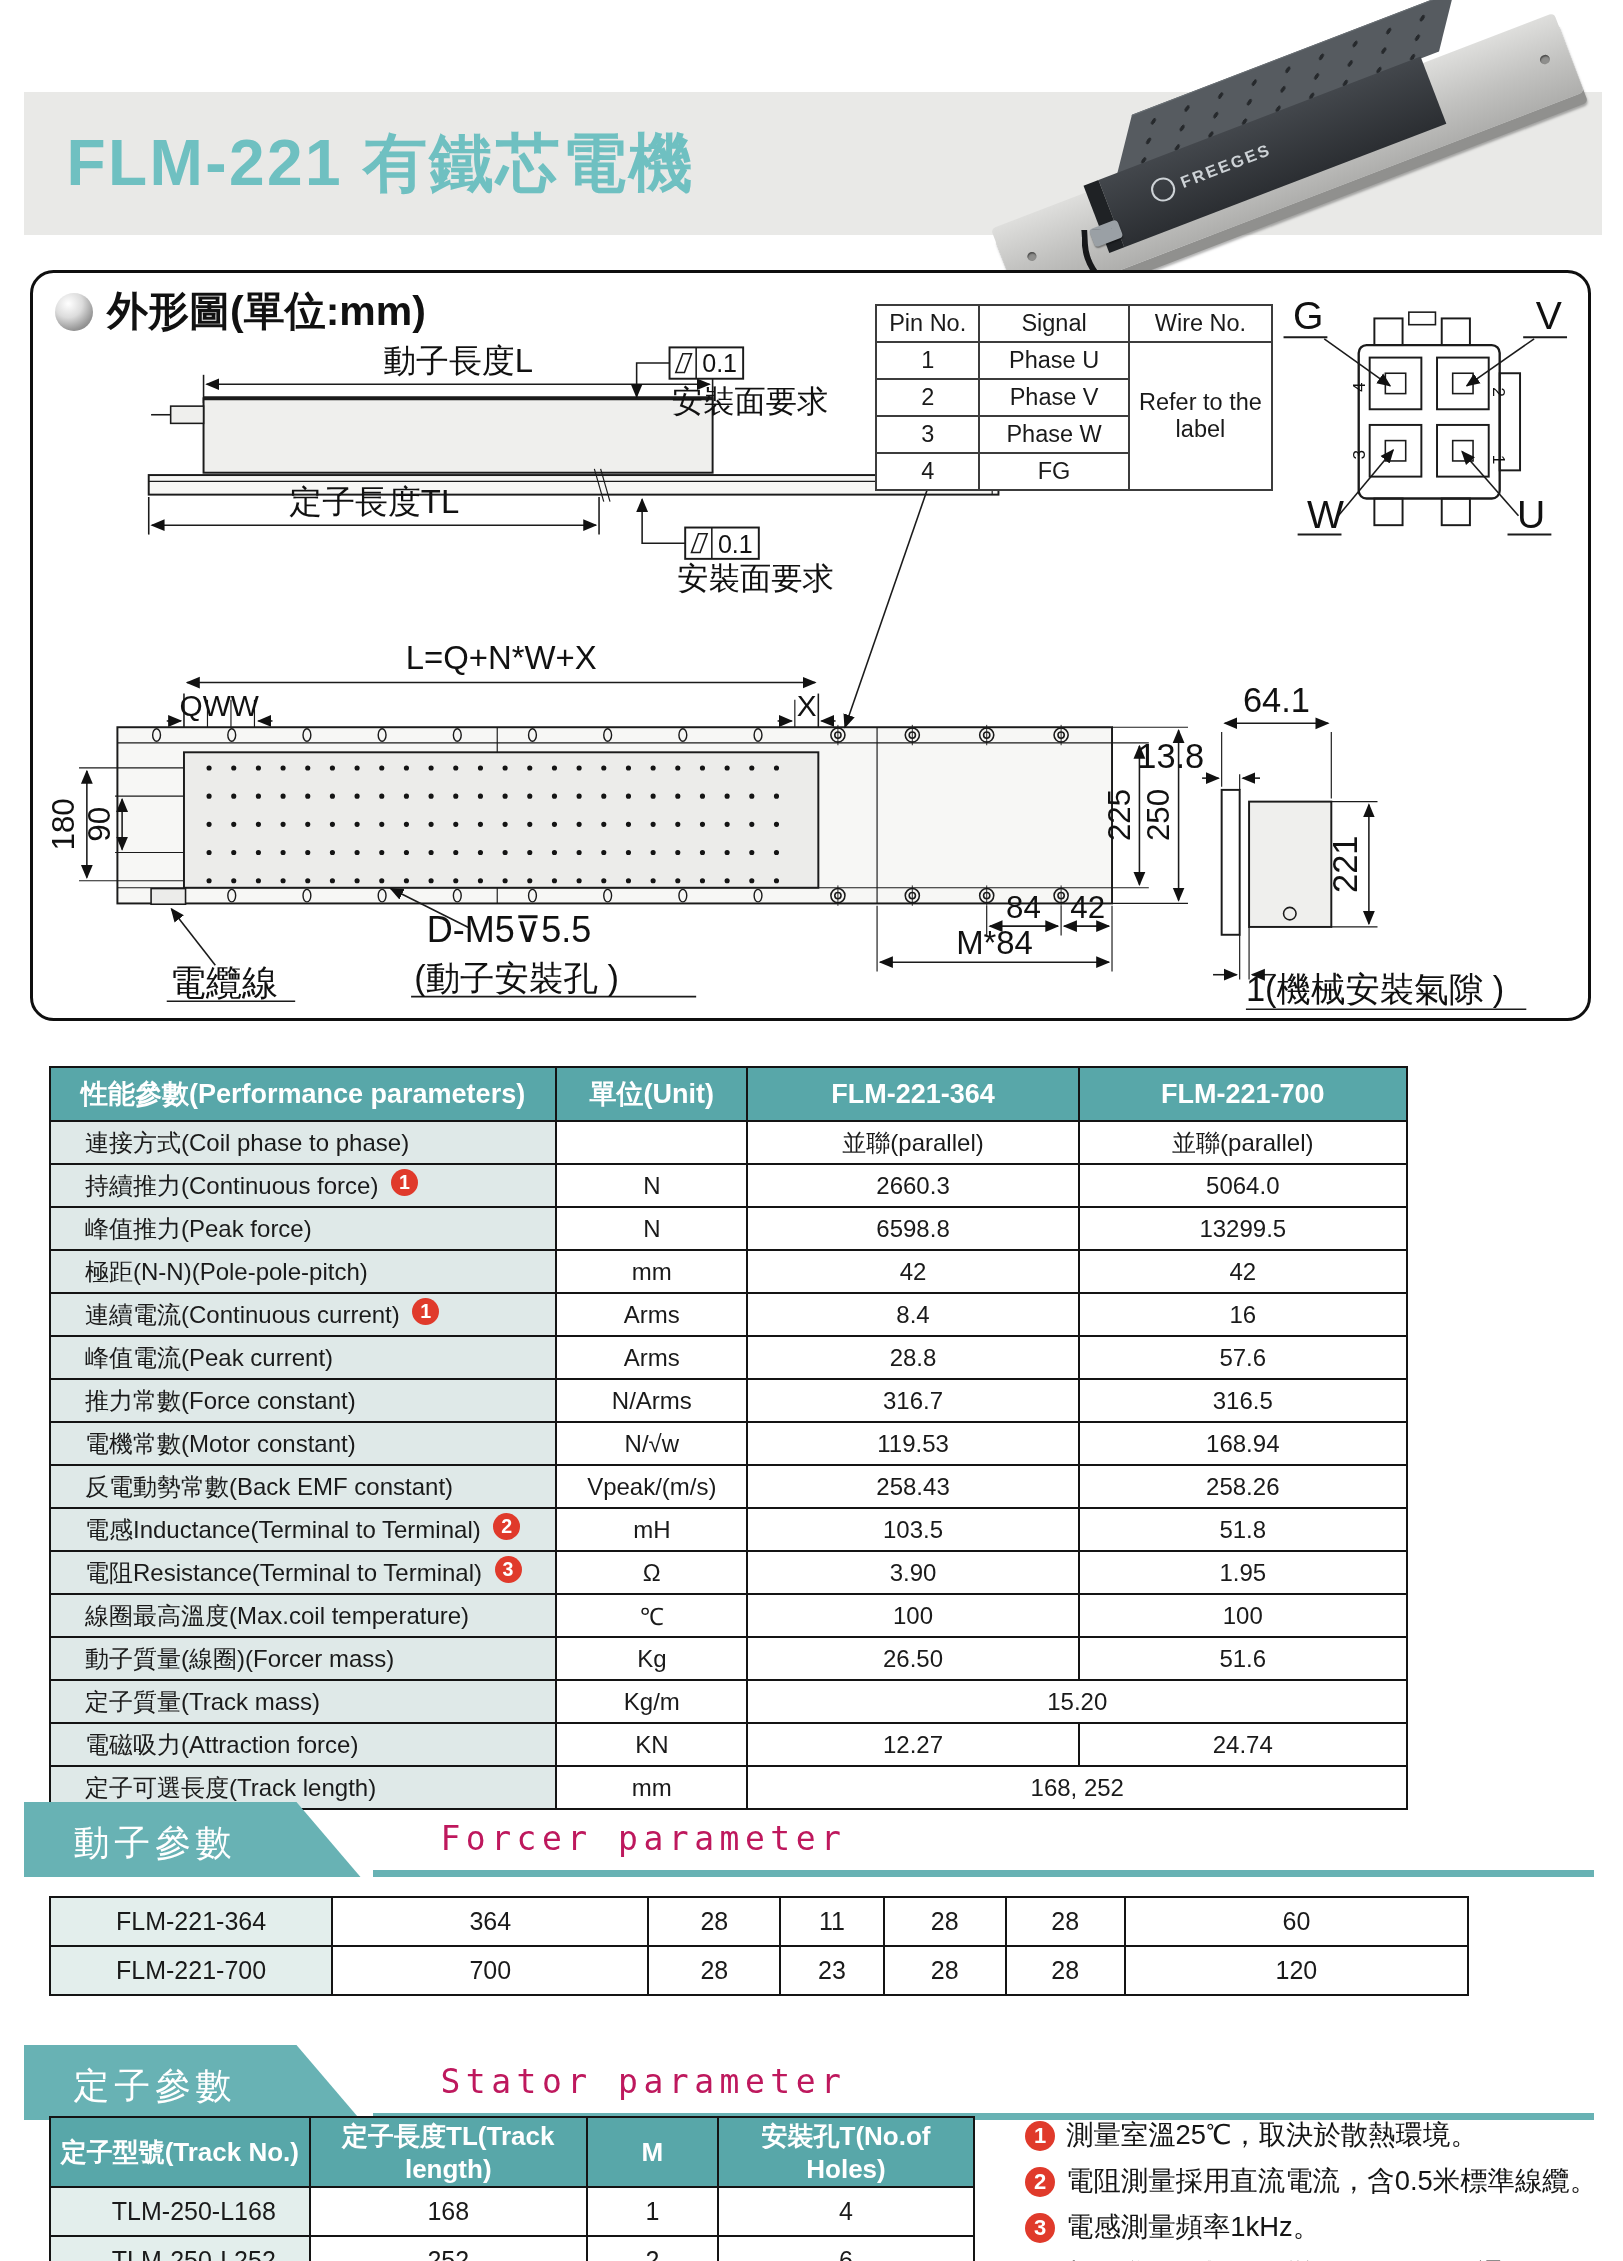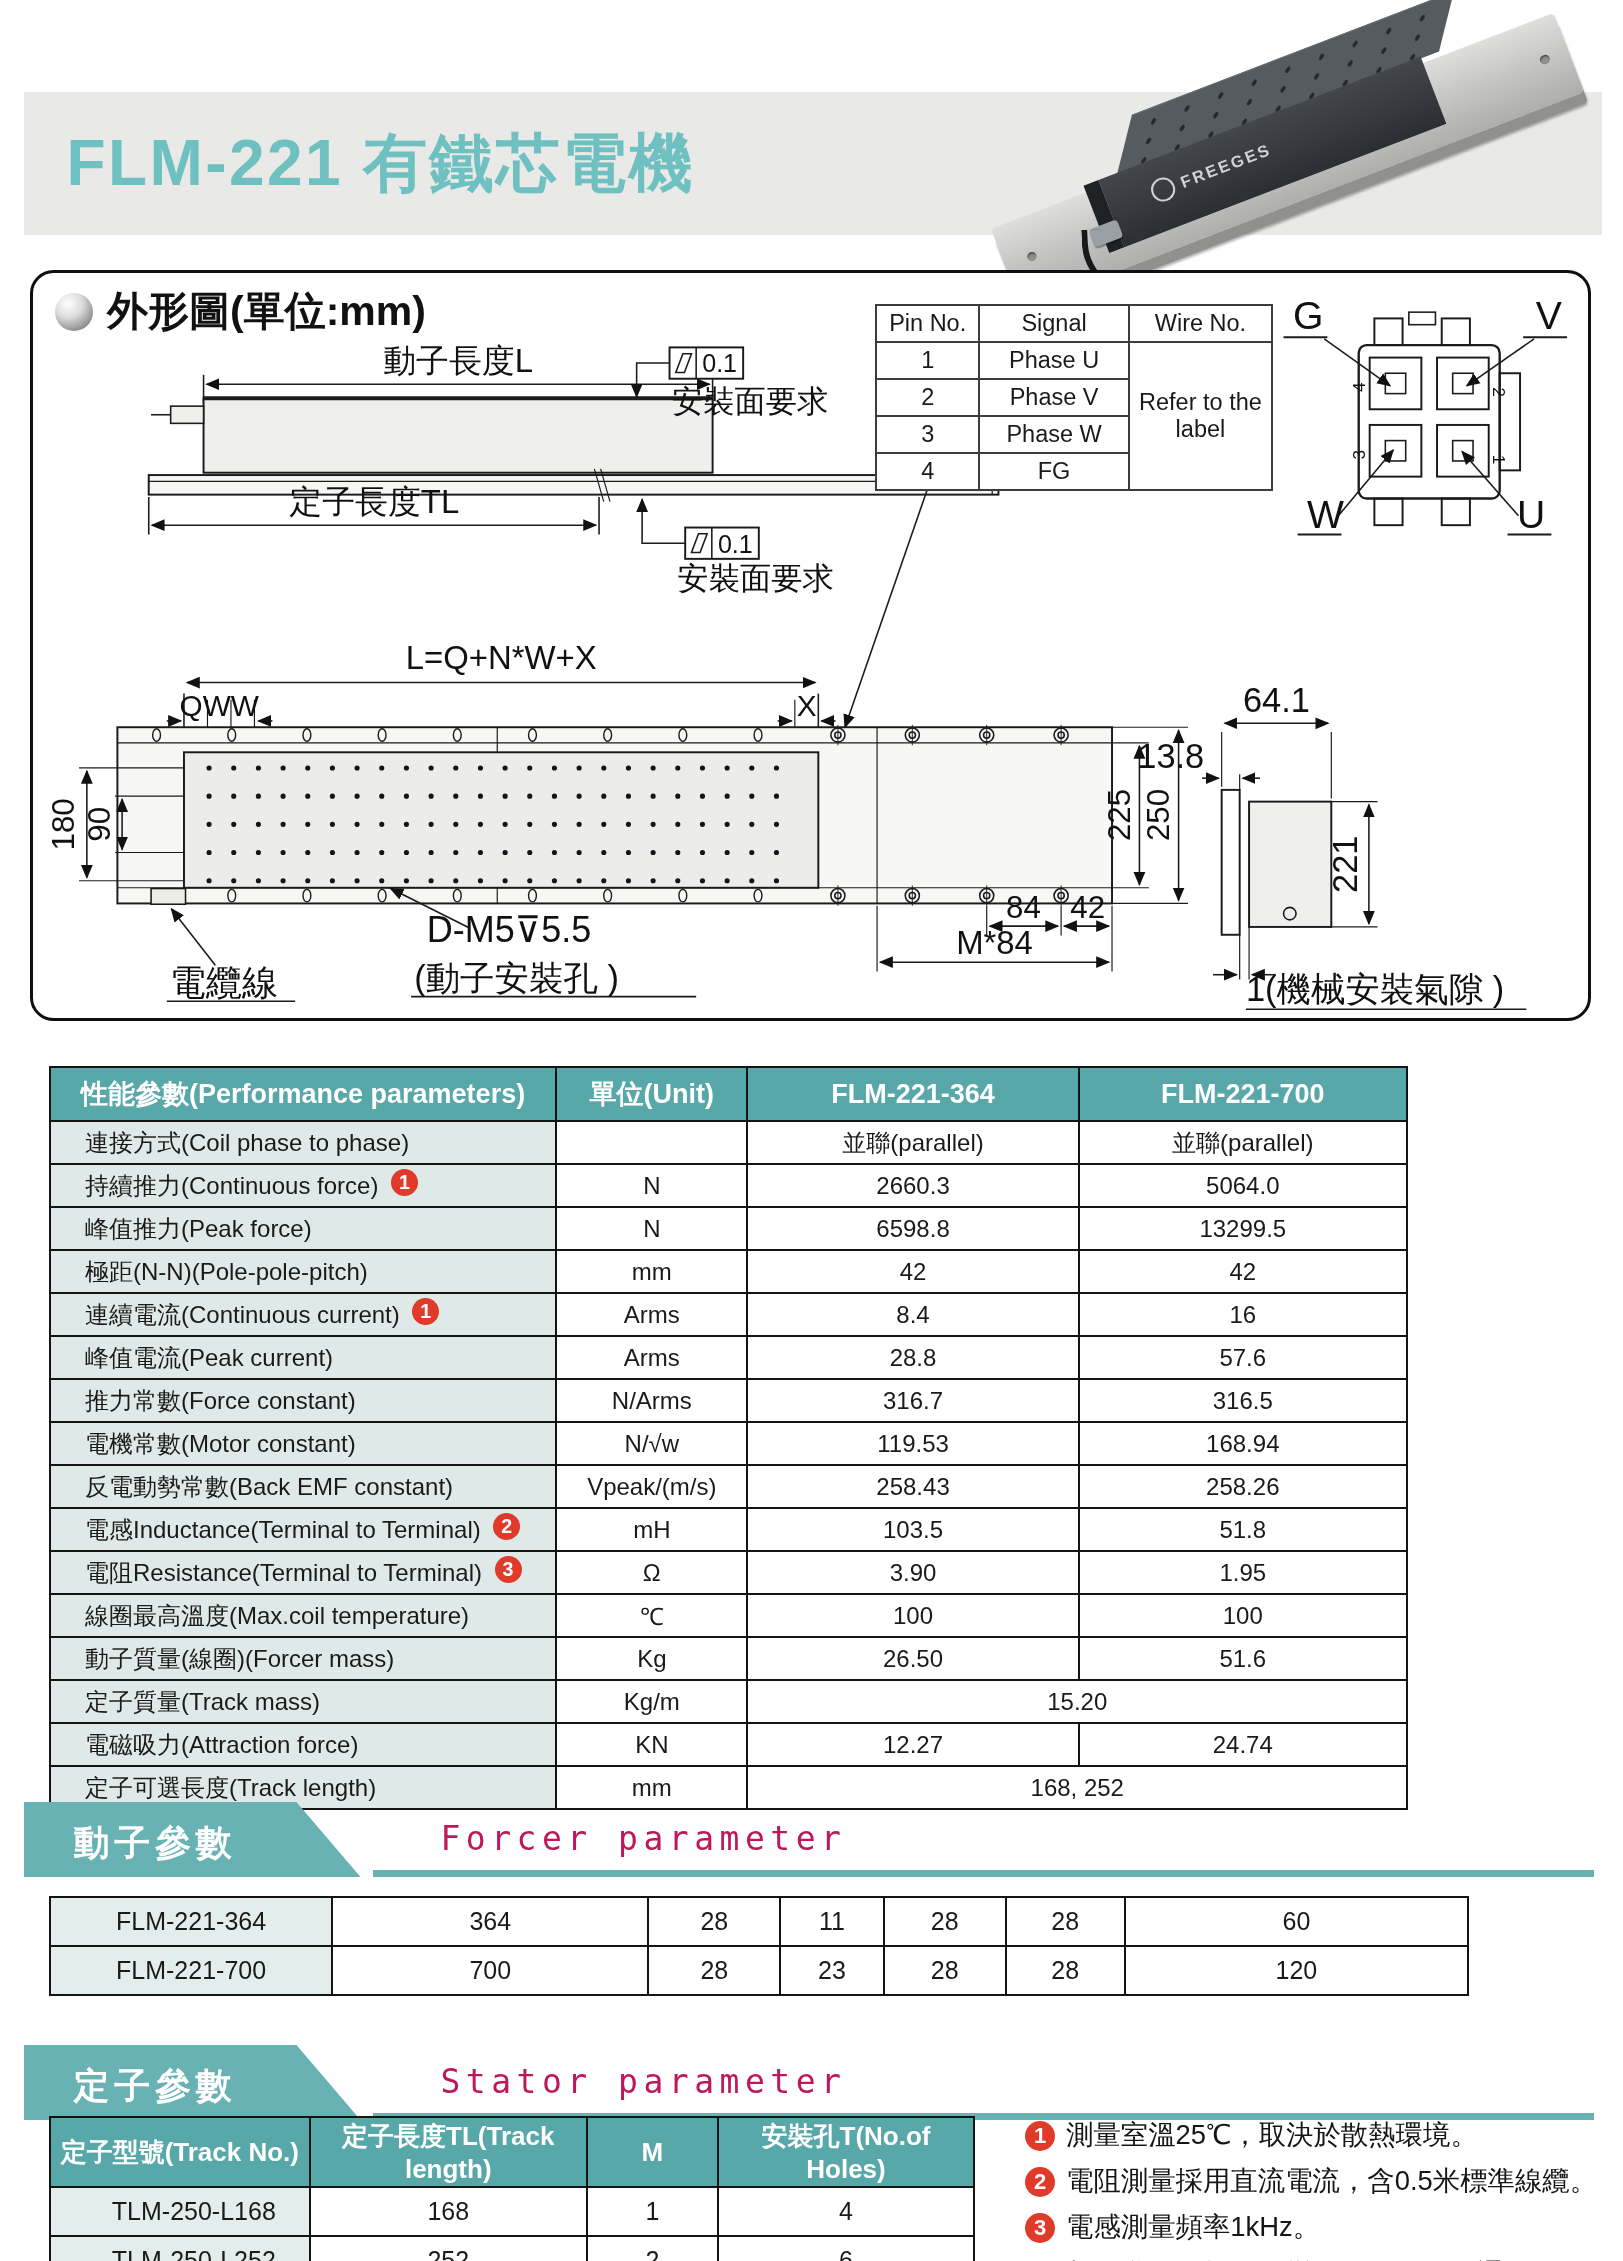--- a/index.html
+++ b/index.html
@@ -58,21 +58,21 @@
   .perf td{height:39px;font-size:24px;}
   .perf td.lbl{padding-left:34px;}
 
   .badge{display:inline-block;width:27px;height:27px;border-radius:50%;background:#e03a2b;color:#fff;
     font-size:19.6px;line-height:27px;text-align:center;font-weight:bold;margin-left:12.5px;vertical-align:4.7px;}
 
   
   .banner{height:75px;}
   .banner-block{position:absolute;left:0;top:0;height:75px;width:337px;background:#68b2b4;
     clip-path:polygon(0 0,81% 0,100% 100%,0 100%);}
-  .banner-zh{position:absolute;left:50px;top:17px;font-size:36px;font-weight:bold;color:#fff;letter-spacing:4.7px;text-align:right;}
+  .banner-zh{position:absolute;left:50px;top:17px;font-size:36px;font-weight:normal;color:#fff;letter-spacing:4.7px;text-align:right;}
   .banner-line{position:absolute;left:349px;right:0;bottom:0;height:7px;background:#68b2b4;}
   .banner-en{position:absolute;left:417px;top:17px;font-size:33px;letter-spacing:5.5px;color:#be185d;
     font-family:"DejaVu Sans Mono","Liberation Mono",monospace;}
 
   .ft{left:49px;top:1896px;width:1420px;}
   .ft th{height:49px;font-size:26px;}
   .ft td{height:45px;font-size:25px;text-align:center;}
   .ft td.lbl{text-align:center;background:#e3eeec;}
 
   .st{left:49px;top:2116px;width:926px;}

